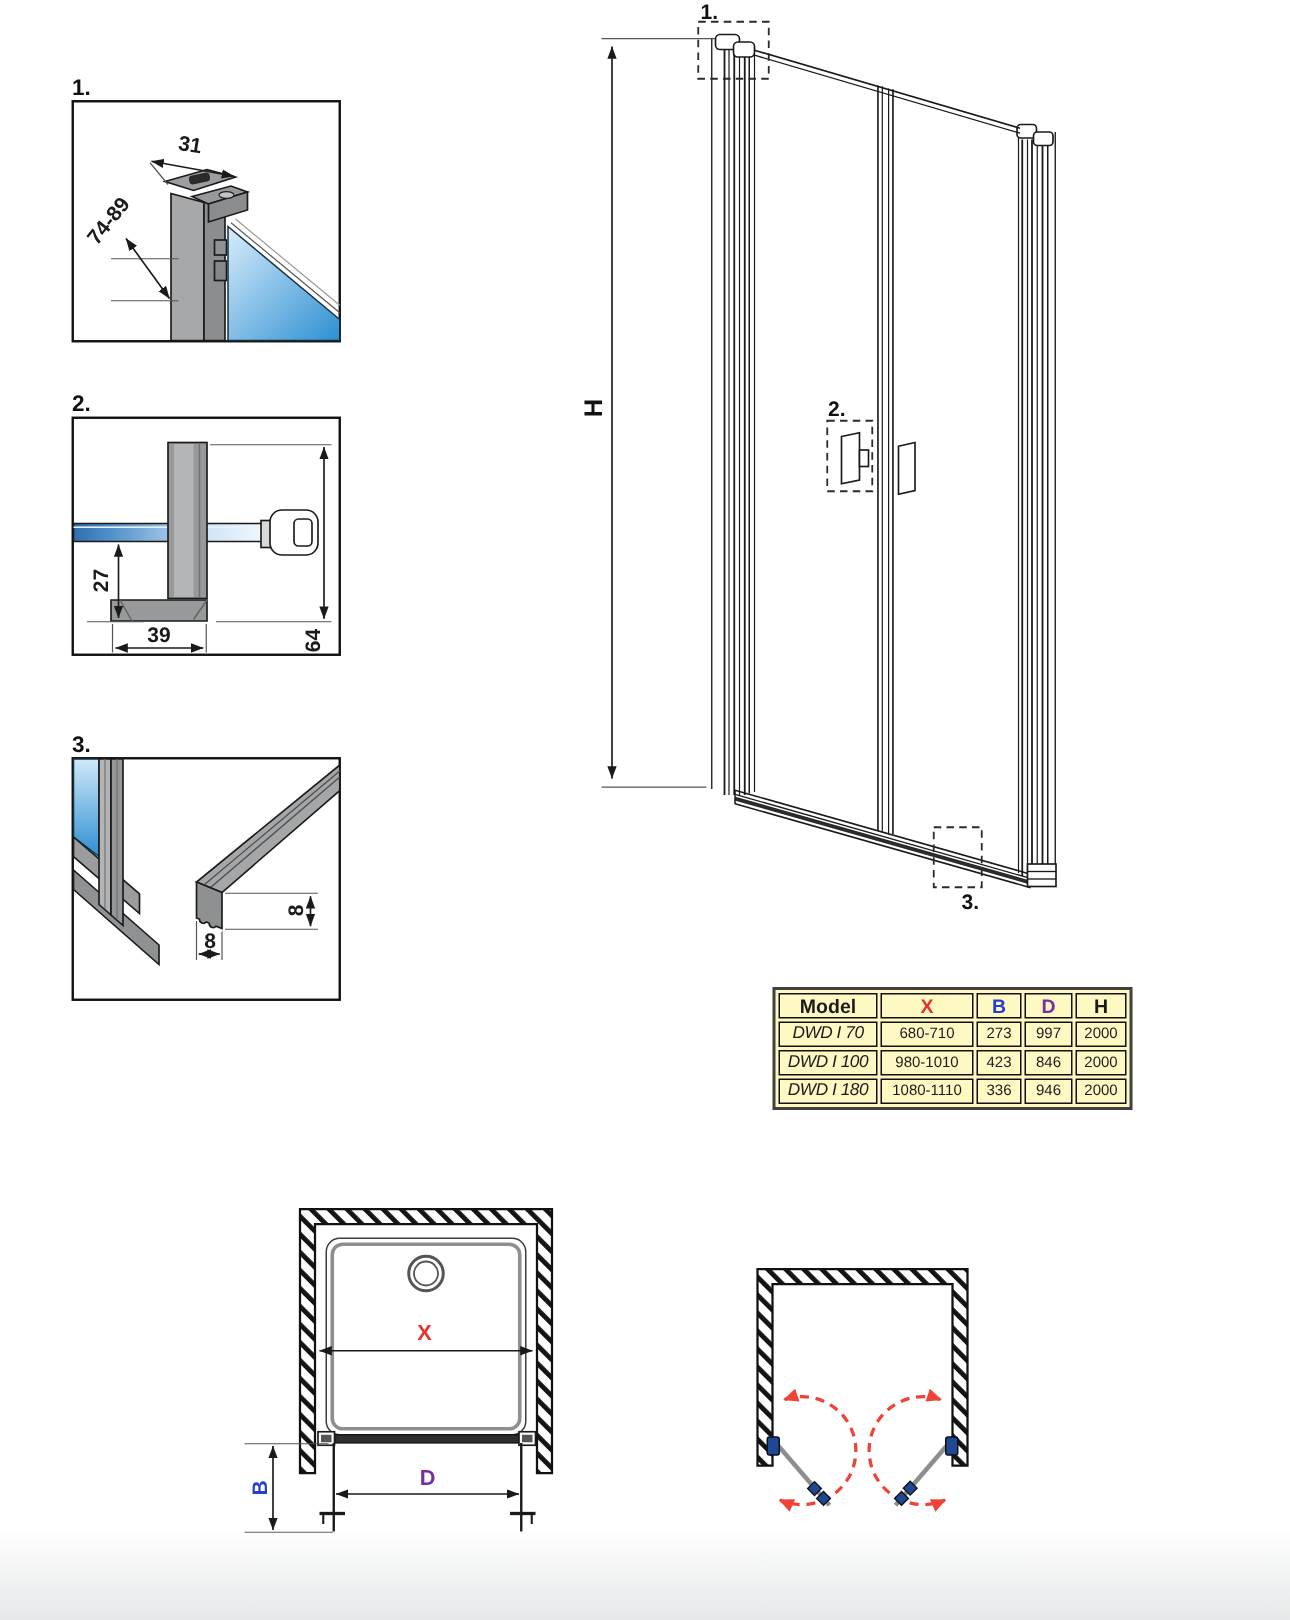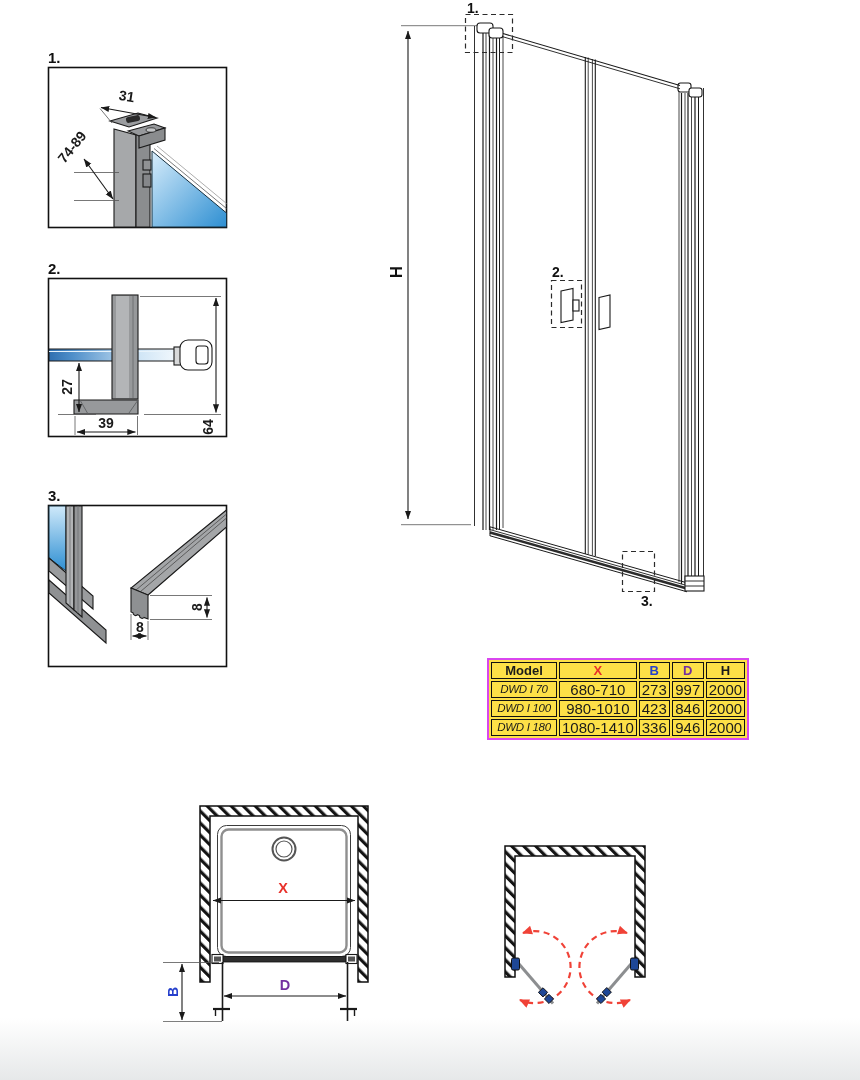--- a/index.html
+++ b/index.html
@@ -8,24 +8,24 @@
   svg { position:absolute; left:0; top:0; }
   .ln   { stroke:#1a1a1a; fill:none; }
   .thin { stroke:#555; stroke-width:0.8; fill:none; }
   .dim  { stroke:#1a1a1a; stroke-width:1.1; fill:none; marker-start:url(#mB); marker-end:url(#mB); }
   .dash { fill:none; stroke:#2b2b2b; stroke-width:1.2; stroke-dasharray:5 3.5; }
   .boxframe { fill:#ffffff; stroke:#111111; stroke-width:1.6; }
   .dimtext { font:700 14px "Liberation Sans", sans-serif; fill:#1a1a1a; }
   .label   { font:600 15px "Liberation Sans", sans-serif; fill:#111111; }
   .callout { font:600 14px "Liberation Sans", sans-serif; fill:#111111; }
   .shape   { stroke:#1a1a1a; stroke-width:1.1; }
-  .spec-table { position:absolute; left:487px; top:658px; border-collapse:separate; border-spacing:2px;
-                background:#fde047; border:2px solid #d946ef; table-layout:fixed; }
+  .spec-table { position:absolute; left:515px; top:658px; border-collapse:separate; border-spacing:2px;
+                background:#fef9c3; border:2px solid #404040; table-layout:fixed; }
   .spec-table th, .spec-table td { border:1.6px solid #111; text-align:center; vertical-align:middle;
-                padding:0 2px; height:15px; line-height:15px; font-size:15px; color:#1a1a1a;
+                padding:0 2px; height:15px; line-height:15px; font-size:10px; color:#1a1a1a;
                 overflow:hidden; white-space:nowrap; }
   .spec-table th { font-weight:bold; font-size:13px; }
   .spec-table td.model { font-weight:normal; font-style:italic; font-size:11.5px; letter-spacing:-0.3px; }
   .bottom-fade { position:absolute; left:0; top:1018px; width:860px; height:62px;
                  background:linear-gradient(to bottom, rgba(228,230,231,0) 0%, #e6e8e9 100%);
                  pointer-events:none; }
 </style>
 </head>
 <body>
 
@@ -320,21 +320,21 @@
         </tr>
         <tr>
           <td class="model">DWD I 100</td>
           <td>980-1010</td>
           <td>423</td>
           <td>846</td>
           <td>2000</td>
         </tr>
         <tr>
           <td class="model">DWD I 180</td>
-          <td>1080-1410</td>
+          <td>1080-1110</td>
           <td>336</td>
           <td>946</td>
           <td>2000</td>
         </tr>
       </tbody>
   </table>
 
   <div class="bottom-fade"></div>
 </div>
 

